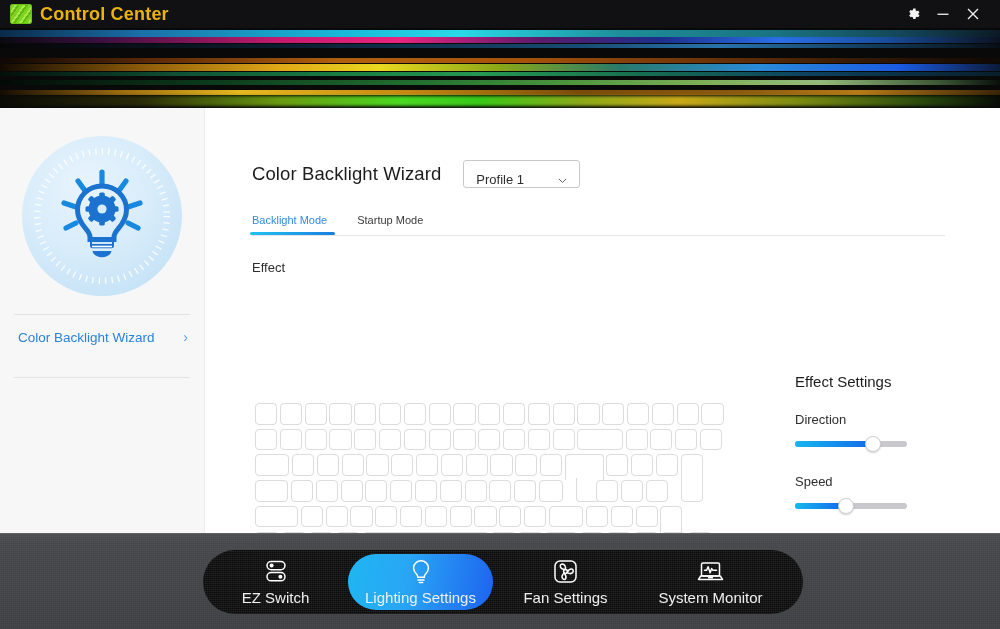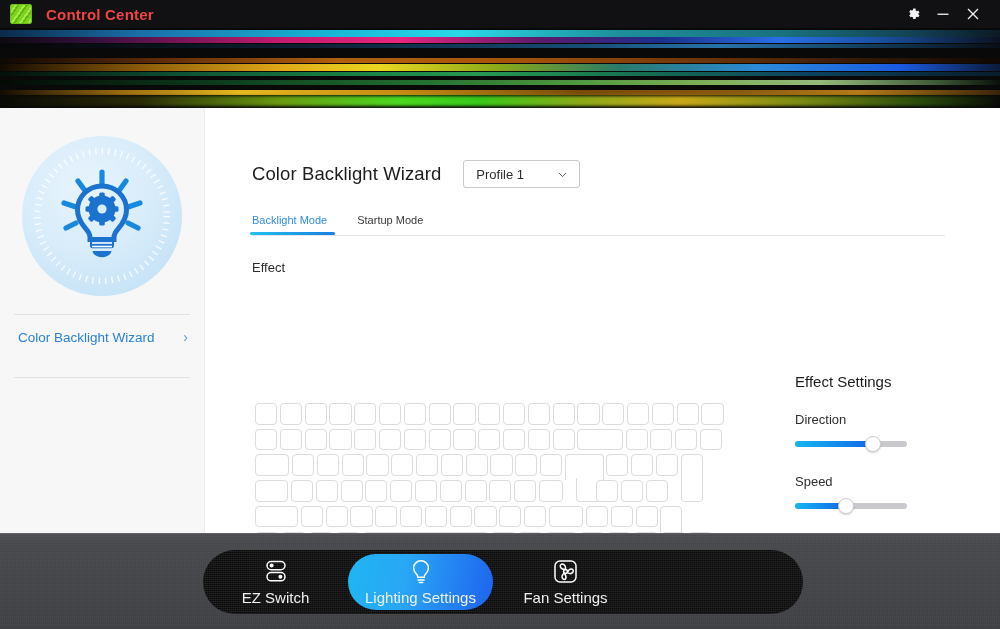--- a/index.html
+++ b/index.html
@@ -16,22 +16,22 @@
     position: absolute; top: 0; left: 0; width: 1000px; height: 28px;
     background: #111113; display: flex; align-items: center;
   }
   .logo {
     width: 22px; height: 20px; margin-left: 10px; border-radius: 2px;
     background:
       repeating-linear-gradient(125deg, #7ed321 0 3px, #a6e84a 3px 5px, #5fb910 5px 7px);
     border: 1px solid #6cbf14;
   }
   .app-title {
-    color: #ef4444; font-size: 15px; font-weight: bold;
-    margin-left: 14px; letter-spacing: 0.2px;
+    color: #eab308; font-size: 18px; font-weight: bold;
+    margin-left: 8px; letter-spacing: 0.2px;
   }
   .winctl { margin-left: auto; display: flex; align-items: center; padding-right: 12px; }
   .winctl > div {
     width: 30px; height: 28px; display: flex; align-items: center; justify-content: center;
     color: #f2f2f2;
   }
   .winctl svg { display: block; }
 
   
   .banner {
@@ -60,21 +60,21 @@
   }
   .side-item.active { color: #2a82d8; }
   .side-item .chev { margin-left: auto; color: #5a9fe0; font-size: 14px; }
 
   
   .main { position: absolute; left: 205px; top: 0; width: 795px; height: 425px; background: #fff; }
   .head-row { display: flex; align-items: center; padding: 52px 0 0 47px; }
   .page-title { font-size: 18.5px; color: #1d1d1f; letter-spacing: 0.1px; }
   .select {
     position: relative; border: 1px solid #c9c9cc; border-radius: 3px; background: #fff;
-    height: 28px; display: flex; align-items: center; font-size: 13px; color: #2e2e30;
+    height: 28px; display: flex; align-items: flex-end; font-size: 13px; color: #2e2e30;
   }
   .select .val { padding-left: 12px; }
   .select .arr { margin-left: auto; padding-right: 10px; color: #5b5b5f; display: flex; }
   .profile-select { width: 117px; margin-left: 22px; }
 
   .tabs { position: relative; margin: 26px 0 0 47px; width: 693px; }
   .tabrow { display: flex; align-items: flex-end; gap: 30px; }
   .tab { font-size: 11px; padding-bottom: 9px; color: #3a3a3c; position: relative; }
   .tab.active { color: #2f8ce0; }
   .tab.active::after {
@@ -462,15 +462,26 @@
             <rect x="2" y="2" width="21" height="21" rx="5"></rect>
             <circle cx="12.5" cy="12.5" r="1.9"></circle>
             <path d="M12.5 10.6c.3-2.6-.4-4.6-2.4-5.3-1.7-.6-3 .5-2.8 2 .2 1.8 2.5 3 5.2 3.3z"></path>
             <path d="M14.2 13.6c2.3 1.3 4.4 1.4 5.6-.3 1-1.5.3-3.1-1.2-3.3-1.8-.2-3.6 1.7-4.4 3.6z"></path>
             <path d="M11.1 14c-1.9 1.8-2.7 3.7-1.6 5.4.9 1.5 2.7 1.4 3.3 0 .7-1.7-.5-3.9-1.7-5.4z"></path>
           </svg>
         </span>
         <span class="nlabel">Fan Settings</span>
       </div>
 
+      <div class="nav-item">
+        <span class="nav-ico">
+          <svg width="27" height="24" viewBox="0 0 27 24" fill="none" stroke="#ffffff" stroke-width="1.5" stroke-linejoin="round">
+            <rect x="4.5" y="3" width="18" height="13" rx="1.6"></rect>
+            <path d="M1.5 19.4h24l-2.2-3.4H3.7z"></path>
+            <path d="M7.5 10.2h2.1l1.5-3.4 2 6 1.6-4.2 1 1.6h3.8" stroke-linecap="round"></path>
+            <line x1="11" y1="17.7" x2="16" y2="17.7"></line>
+          </svg>
+        </span>
+        <span class="nlabel">System Monitor</span>
+      </div>
     </div>
   </div>
 </div>
 
 </body></html>

